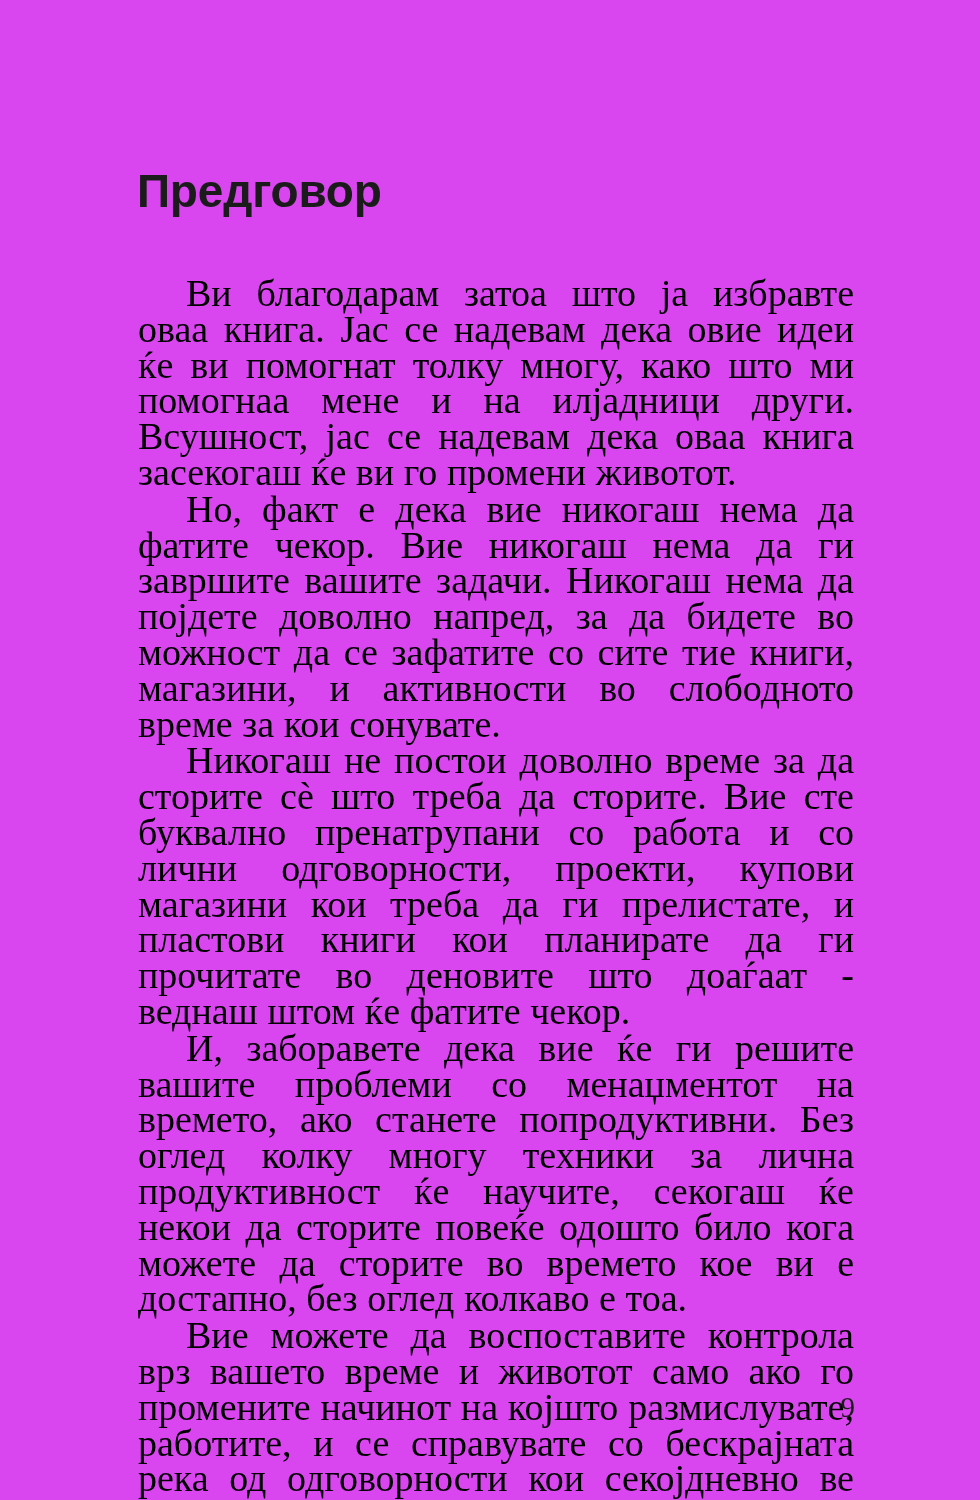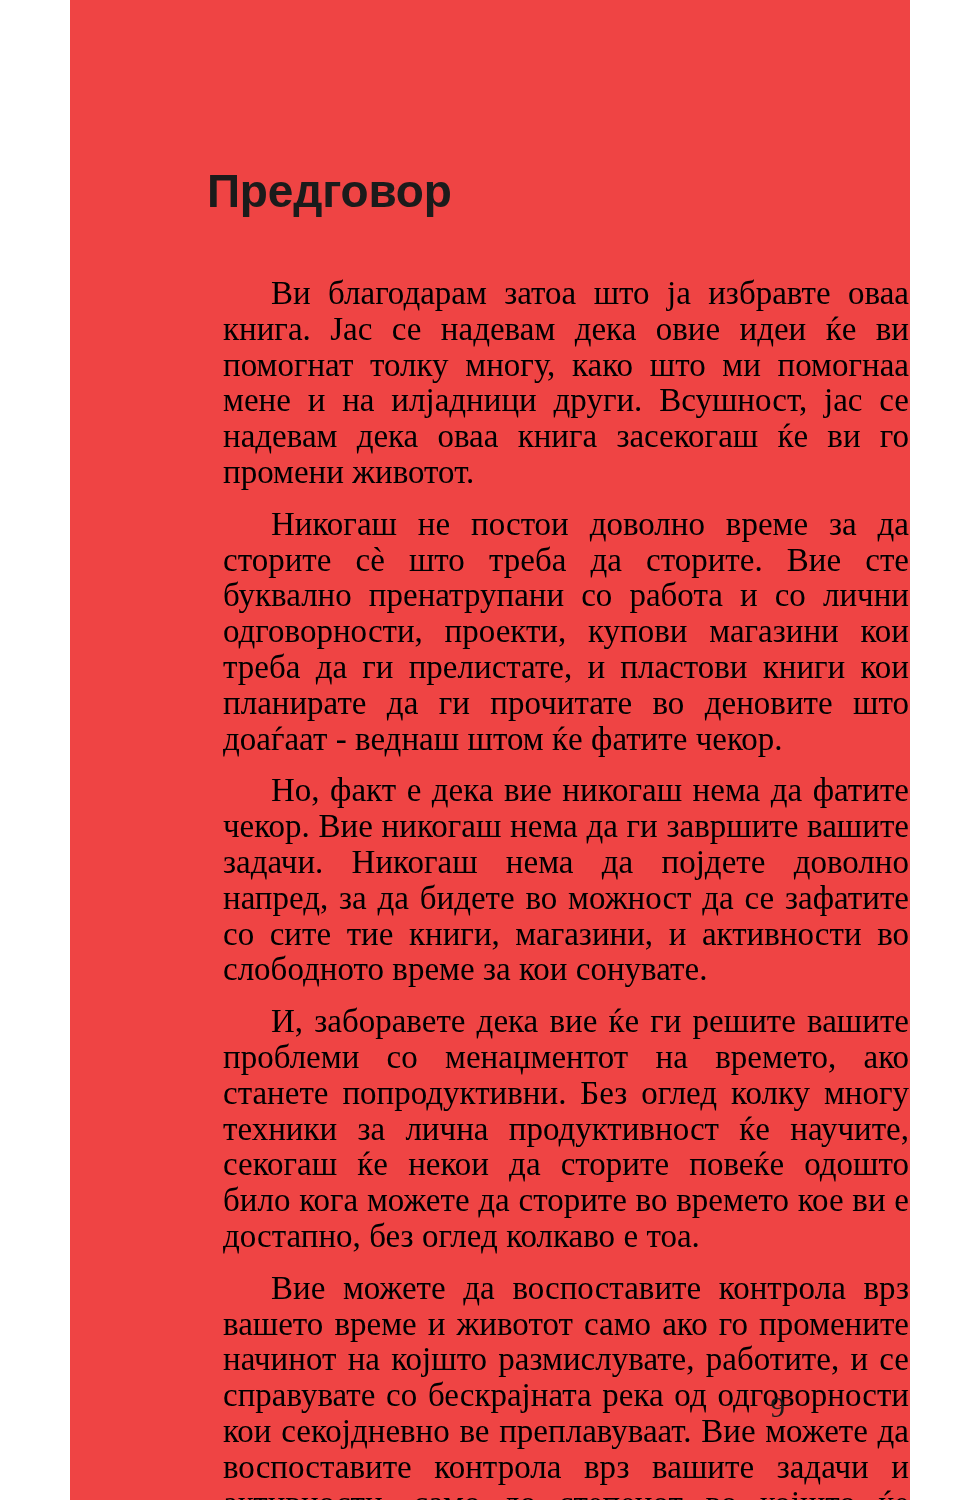--- a/index.html
+++ b/index.html
@@ -9,24 +9,24 @@
     background: #ffffff;
   }
   body {
     font-family: "Liberation Serif", "DejaVu Serif", serif;
     color: #000000;
     -webkit-font-smoothing: antialiased;
   }
 
   .page {
     position: relative;
-    width: 840px;
+    width: 980px;
     height: 1500px;
     margin: 0 auto;
-    background: #ef4444;
+    background: #d946ef;
     overflow: hidden;
     box-sizing: border-box;
   }
 
   .content-column {
     position: absolute;
     left: 137px;
     top: 168px;
     width: 718px;
   }
@@ -41,23 +41,23 @@
     margin: 0 0 0 0;
     padding: 0;
     white-space: pre;
   }
 
   .body-text {
     margin-top: 62px;
   }
 
   .body-text p {
-    margin: 16px;
+    margin: 1px;
     padding: 0;
-    font-size: 33px;
+    font-size: 38px;
     line-height: 35.8px;
     text-align: justify;
     text-justify: inter-word;
     text-indent: 48px;
     hyphens: none;
     word-spacing: 0.1px;
   }
 
   .page-number {
     position: absolute;
@@ -73,22 +73,22 @@
 <body style="background: rgb(255, 255, 255);">
 
 <div class="page">
 
   <div class="content-column">
 
     <h1 class="chapter-title">Предговор</h1>
 
     <div class="body-text">
       <p>Ви благодарам затоа што ја избравте оваа книга. Јас се надевам дека овие идеи ќе ви помогнат толку многу, како што ми помогнаа мене и на илјадници други. Всушност, јас се надевам дека оваа книга засекогаш ќе ви го промени животот.</p>
+      <p>Но, факт е дека вие никогаш нема да фатите чекор. Вие никогаш нема да ги завршите вашите задачи. Никогаш нема да појдете доволно напред, за да бидете во можност да се зафатите со сите тие книги, магазини, и активности во слободното време за кои сонувате.</p>
       <p>Никогаш не постои доволно време за да сторите сѐ што треба да сторите. Вие сте буквално пренатрупани со работа и со лични одговорности, проекти, купови магазини кои треба да ги прелистате, и пластови книги кои планирате да ги прочитате во деновите што доаѓаат - веднаш штом ќе фатите чекор.</p>
-      <p>Но, факт е дека вие никогаш нема да фатите чекор. Вие никогаш нема да ги завршите вашите задачи. Никогаш нема да појдете доволно напред, за да бидете во можност да се зафатите со сите тие книги, магазини, и активности во слободното време за кои сонувате.</p>
       <p>И, заборавете дека вие ќе ги решите вашите проблеми со менаџментот на времето, ако станете попродуктивни. Без оглед колку многу техники за лична продуктивност ќе научите, секогаш ќе некои да сторите повеќе одошто било кога можете да сторите во времето кое ви е достапно, без оглед колкаво е тоа.</p>
       <p>Вие можете да воспоставите контрола врз вашето време и животот само ако го промените начинот на којшто размислувате, работите, и се справувате со бескрајната река од одговорности кои секојдневно ве преплавуваат. Вие можете да воспоставите контрола врз вашите задачи и активности, само до степенот во којшто ќе прекинете да правите некои работи и ќе започнете да</p>
     </div>
 
   </div>
 
   <div class="page-number">9</div>
 
 </div>
 

